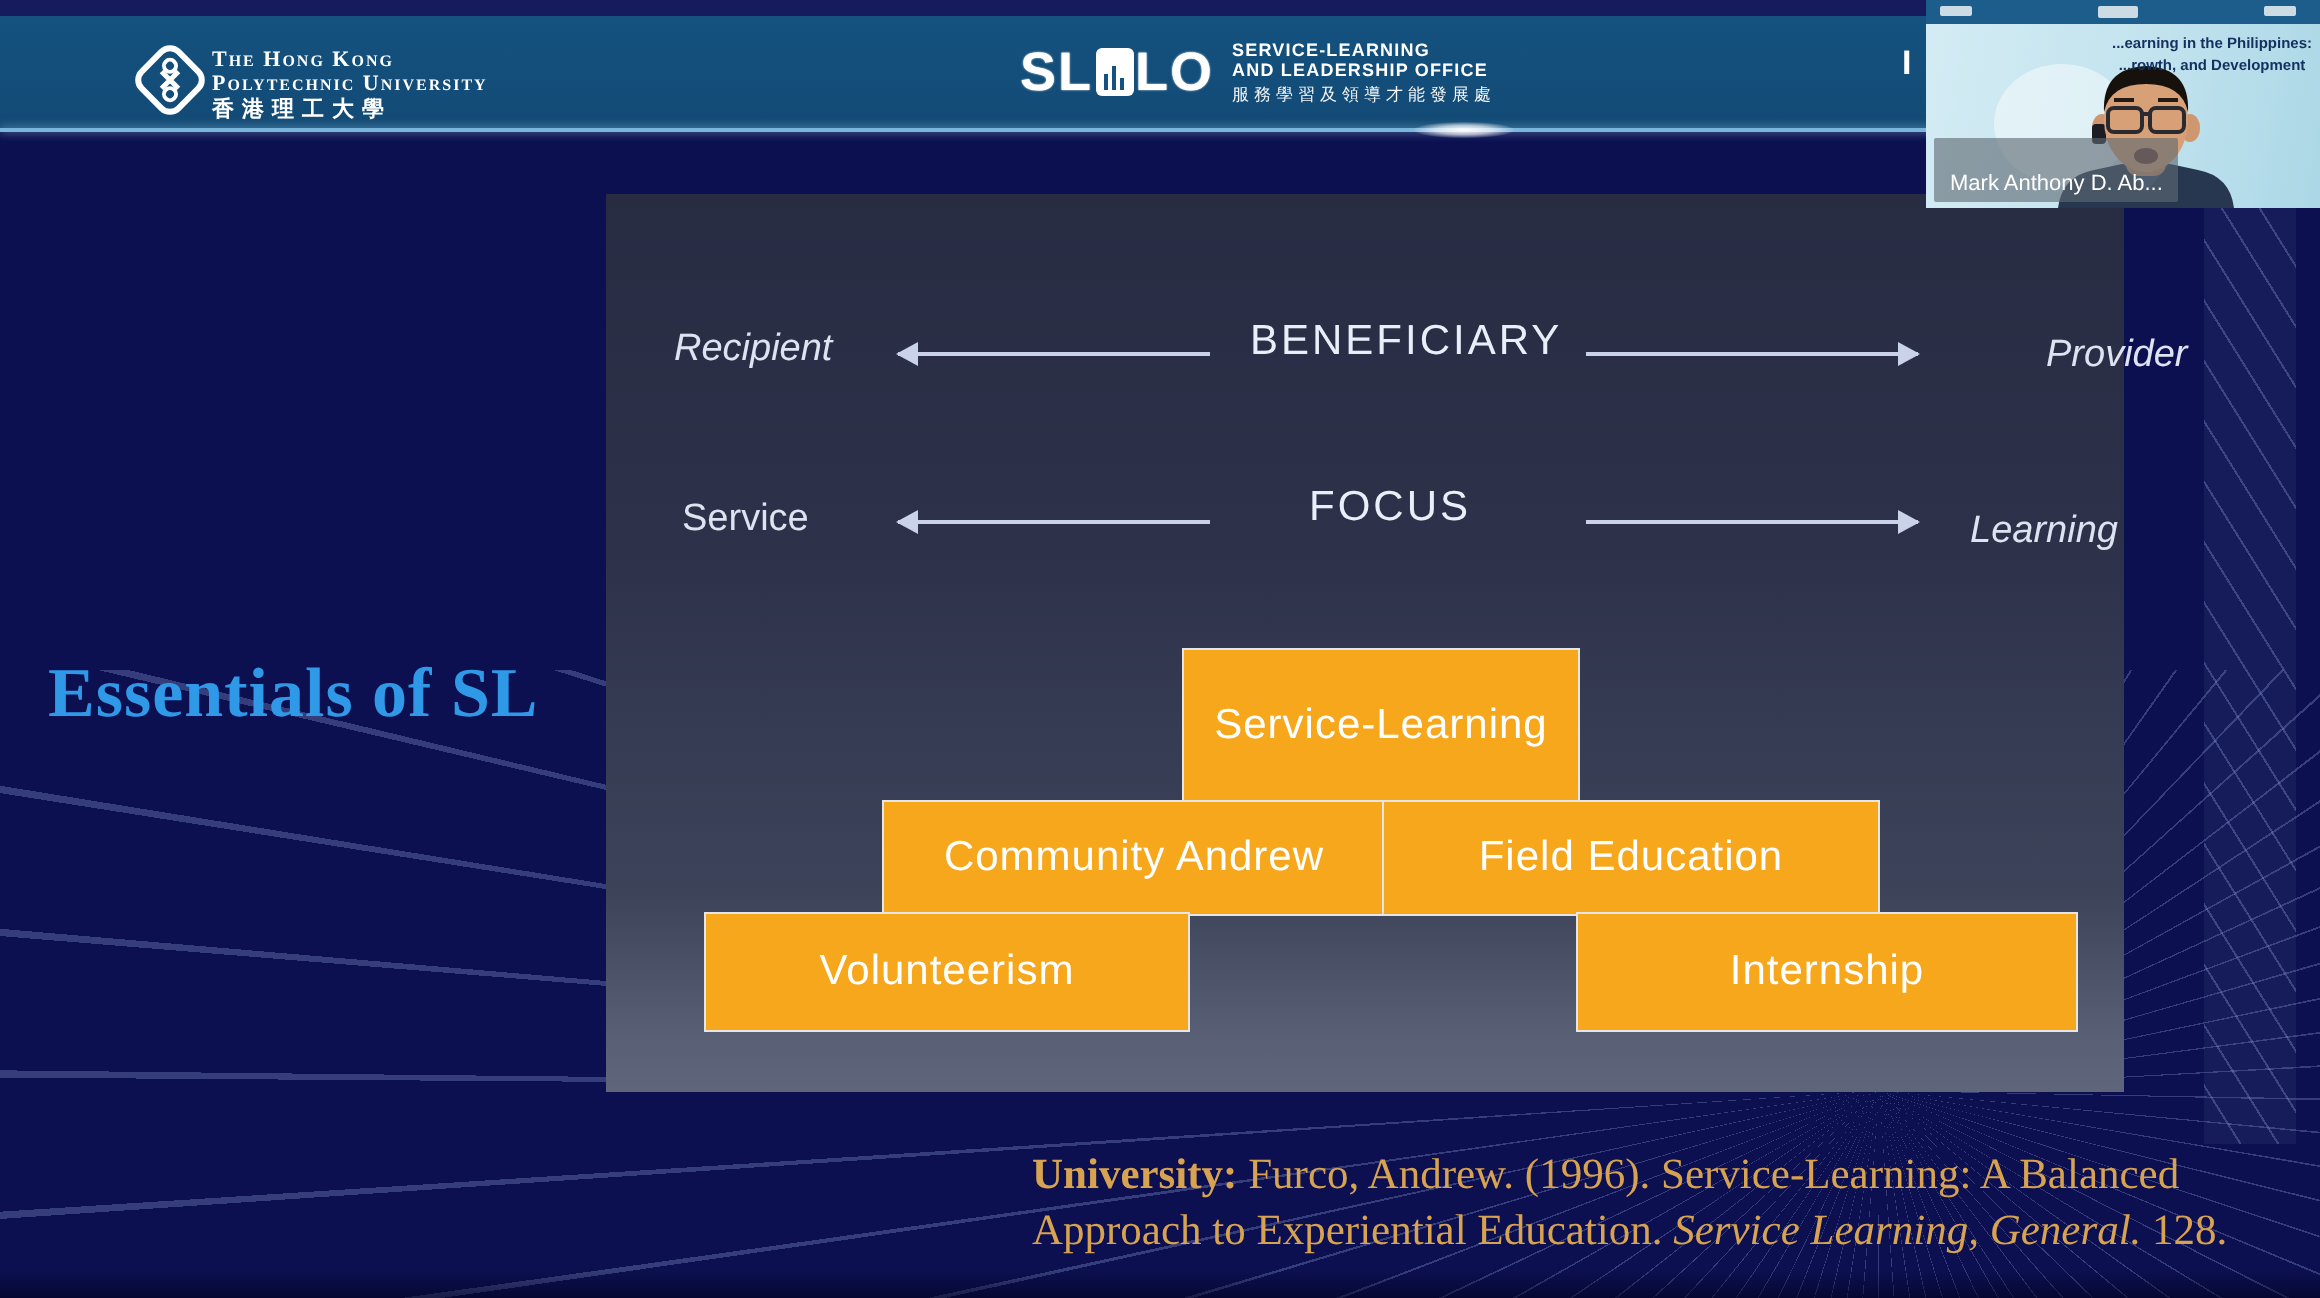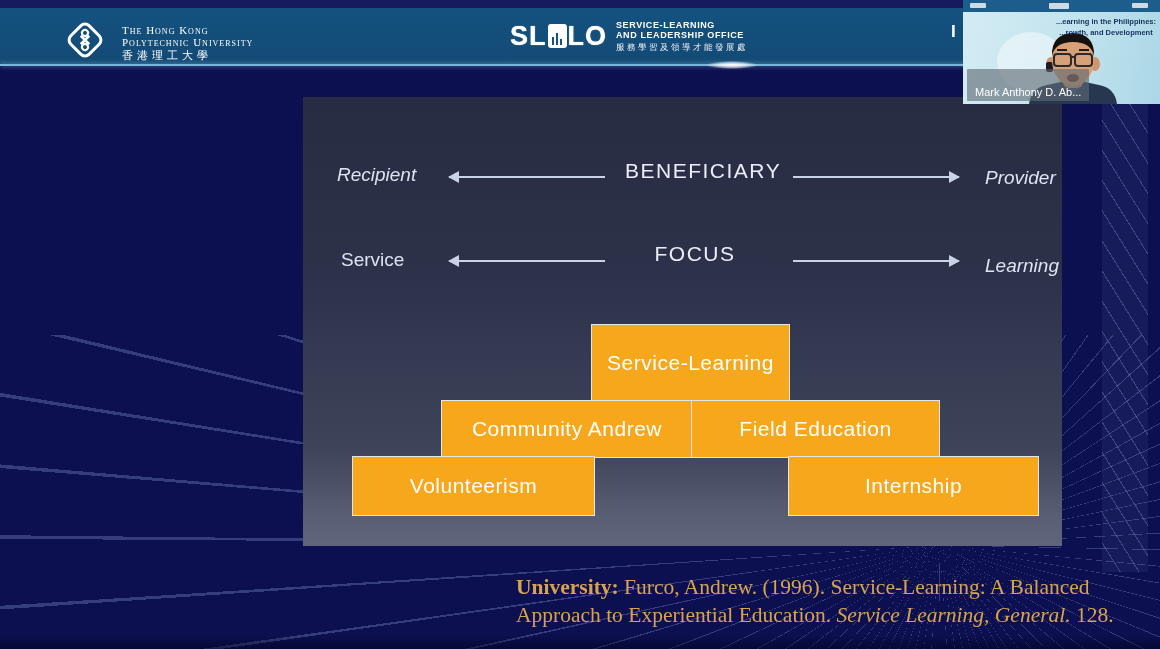--- a/index.html
+++ b/index.html
@@ -24,21 +24,21 @@
     background:linear-gradient(transparent,rgba(0,0,25,.55));}
   
   #top-strip{position:absolute;left:0;top:0;width:1160px;height:8px;background:#151b5c;}
   #header-bar{position:absolute;left:0;top:8px;width:1160px;height:56px;
     background:linear-gradient(#15527f,#124a75);}
   #separator{position:absolute;left:0;top:64px;width:1160px;height:2px;
     background:#7ab5dc;box-shadow:0 0 5px rgba(160,210,240,.7);}
   #separator-glow{position:absolute;left:707px;top:61px;width:50px;height:8px;
     background:radial-gradient(ellipse at center,#fff 0%,rgba(255,255,255,.65) 40%,transparent 75%);
     border-radius:50%;}
-  #polyu{position:absolute;left:66px;top:13px;display:flex;align-items:center;gap:18px;color:#fff;}
+  #polyu{position:absolute;left:66px;top:13px;display:flex;align-items:center;gap:2px;color:#fff;font-weight:bold;}
   #polyu .txt{line-height:12px;}
   .polyu-l1{font-family:"Liberation Serif",serif;font-size:11px;letter-spacing:1px;}
   .polyu-l2{font-family:"Liberation Serif",serif;font-size:11px;letter-spacing:1px;}
   .polyu-l3{font-size:11px;letter-spacing:4px;margin-top:1px;}
   #sllo{position:absolute;left:486px;top:11px;display:flex;align-items:center;color:#fff;margin-left:24px;}
   .sllo-acro{font-size:27px;font-weight:900;letter-spacing:1px;line-height:34px;
     text-shadow:0 0 1px #fff;}
   .sllo-bldg{display:inline-block;width:19px;height:24px;background:#fff;border-radius:3px;
     vertical-align:-3px;margin:0 1px;position:relative;}
   .sllo-bldg i{position:absolute;bottom:3px;background:#15527f;width:2px;}
@@ -119,35 +119,36 @@
   </div>
   <div id="separator"></div>
   <div id="separator-glow"></div>
 
   <div id="slide-panel">
 
     <div class="diag-label" style="left:34px;top:67px;">Recipient</div>
     <div class="arrow left" style="left:146px;top:79px;width:156px;"></div>
     <div class="diag-center" style="left:322px;top:62px;">BENEFICIARY</div>
     <div class="arrow right" style="left:490px;top:79px;width:166px;"></div>
-    <div class="diag-label" style="left:682px;top:70px;">Provider</div>
+    <div class="diag-label" style="left:720px;top:70px;">Provider</div>
 
     <div class="diag-label upright" style="left:38px;top:152px;">Service</div>
     <div class="arrow left" style="left:146px;top:163px;width:156px;"></div>
     <div class="diag-center" style="left:322px;top:145px;">FOCUS</div>
     <div class="arrow right" style="left:490px;top:163px;width:166px;"></div>
     <div class="diag-label" style="left:682px;top:158px;">Learning</div>
 
     <div class="obox" style="left:288px;top:227px;width:197px;height:76px;">Service-Learning</div>
     <div class="obox" style="left:138px;top:303px;width:250px;height:56px;">Community Andrew</div>
     <div class="obox" style="left:388px;top:303px;width:247px;height:56px;">Field Education</div>
     <div class="obox" style="left:49px;top:359px;width:241px;height:58px;">Volunteerism</div>
     <div class="obox" style="left:485px;top:359px;width:249px;height:58px;">Internship</div>
   </div>
 
+  <div id="slide-title">Essentials of SL</div>
 
 
   <div id="reference">
     <b>University:</b><span> Furco, Andrew. (1996). Service-Learning: A Balanced</span><br>
     <span>Approach to Experiential Education. </span><i>Service Learning, General.</i><span> 128.</span>
   </div>
 
   <div id="webcam">
     <div class="cam-header">
       <div class="cam-blob" style="left:7px;top:3px;width:16px;height:5px;"></div>

